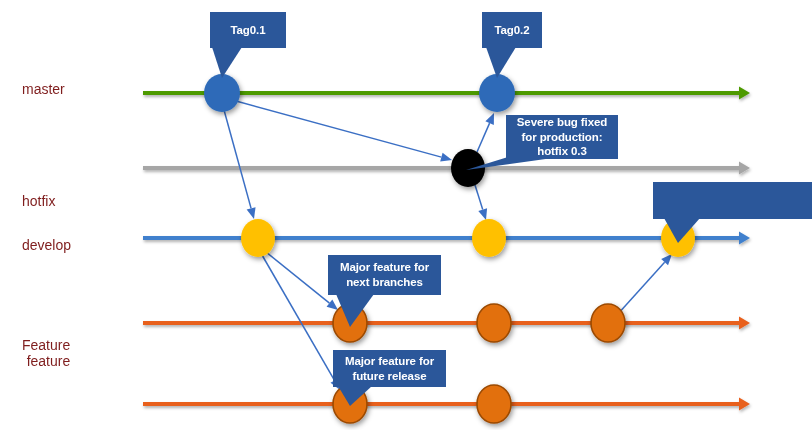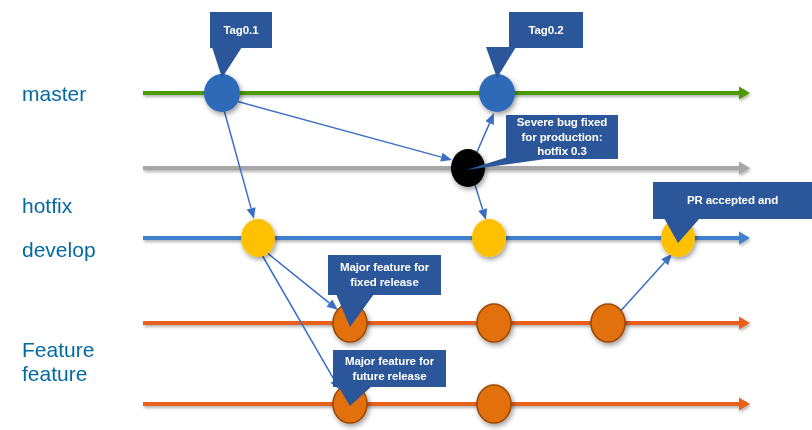--- a/index.html
+++ b/index.html
@@ -8,26 +8,27 @@
     background:#ffffff;
     font-family:"Liberation Sans", sans-serif;
     overflow:hidden;
     position:relative;
   }
   #stage{position:absolute;left:0;top:0;width:812px;height:430px;}
   svg#canvas{position:absolute;left:0;top:0;width:812px;height:430px;}
 
   .lane-label{
     position:absolute;
-    font-size:21px;
-    color:#0369a1;
+    font-size:14px;
+    color:#7f1d1d;
     font-family:"Liberation Sans", sans-serif;
     line-height:1.12;
     white-space:pre;
     letter-spacing:0px;
+    text-align:right;
   }
 
   .callout{
     position:absolute;
     background:#2B579A;
     color:#ffffff;
     font-size:11.5px;
     font-weight:bold;
     text-align:center;
     line-height:1.28;
@@ -132,46 +133,45 @@
   </svg>
 
   <div id="labels-layer">
       <div class="lane-label" style="left: 22px; top: 82px;">master</div>
       <div class="lane-label" style="left: 22px; top: 150px; margin-top: 44px;">hotfix</div>
       <div class="lane-label" style="left: 22px; top: 226px; margin-top: 12px;">develop</div>
       <div class="lane-label" style="left: 22px; top: 338px;">Feature
 feature</div>
     </div>
   <div id="callouts-layer">
-      <div class="callout" style="left: 210px; top: 12px; width: 62px; height: 36px;">
+      <div class="callout" style="left: 210px; top: 12px; width: 76px; height: 36px;">
         <div>
           <div>Tag0.1</div>
         </div>
       </div>
-      <div class="callout" style="left: 482px; top: 12px; width: 74px; height: 36px; margin-left: 27px;">
+      <div class="callout" style="left: 482px; top: 12px; width: 60px; height: 36px;">
         <div>
           <div>Tag0.2</div>
         </div>
       </div>
       <div class="callout" style="left: 506px; top: 115px; width: 112px; height: 44px;">
         <div>
           <div>Severe bug fixed</div>
           <div>for production:</div>
           <div>hotfix 0.3</div>
         </div>
       </div>
       <div class="callout" style="left: 653px; top: 182px; width: 159px; height: 37px;">
         <div>
-          <div>PR accepted and</div>
         </div>
       </div>
       <div class="callout" style="left: 328px; top: 255px; width: 113px; height: 40px;">
         <div>
           <div>Major feature for</div>
-          <div>fixed release</div>
+          <div>next branches</div>
         </div>
       </div>
       <div class="callout" style="left: 333px; top: 350px; width: 113px; height: 37px;">
         <div>
           <div>Major feature for</div>
           <div>future release</div>
         </div>
       </div>
     </div>
 

